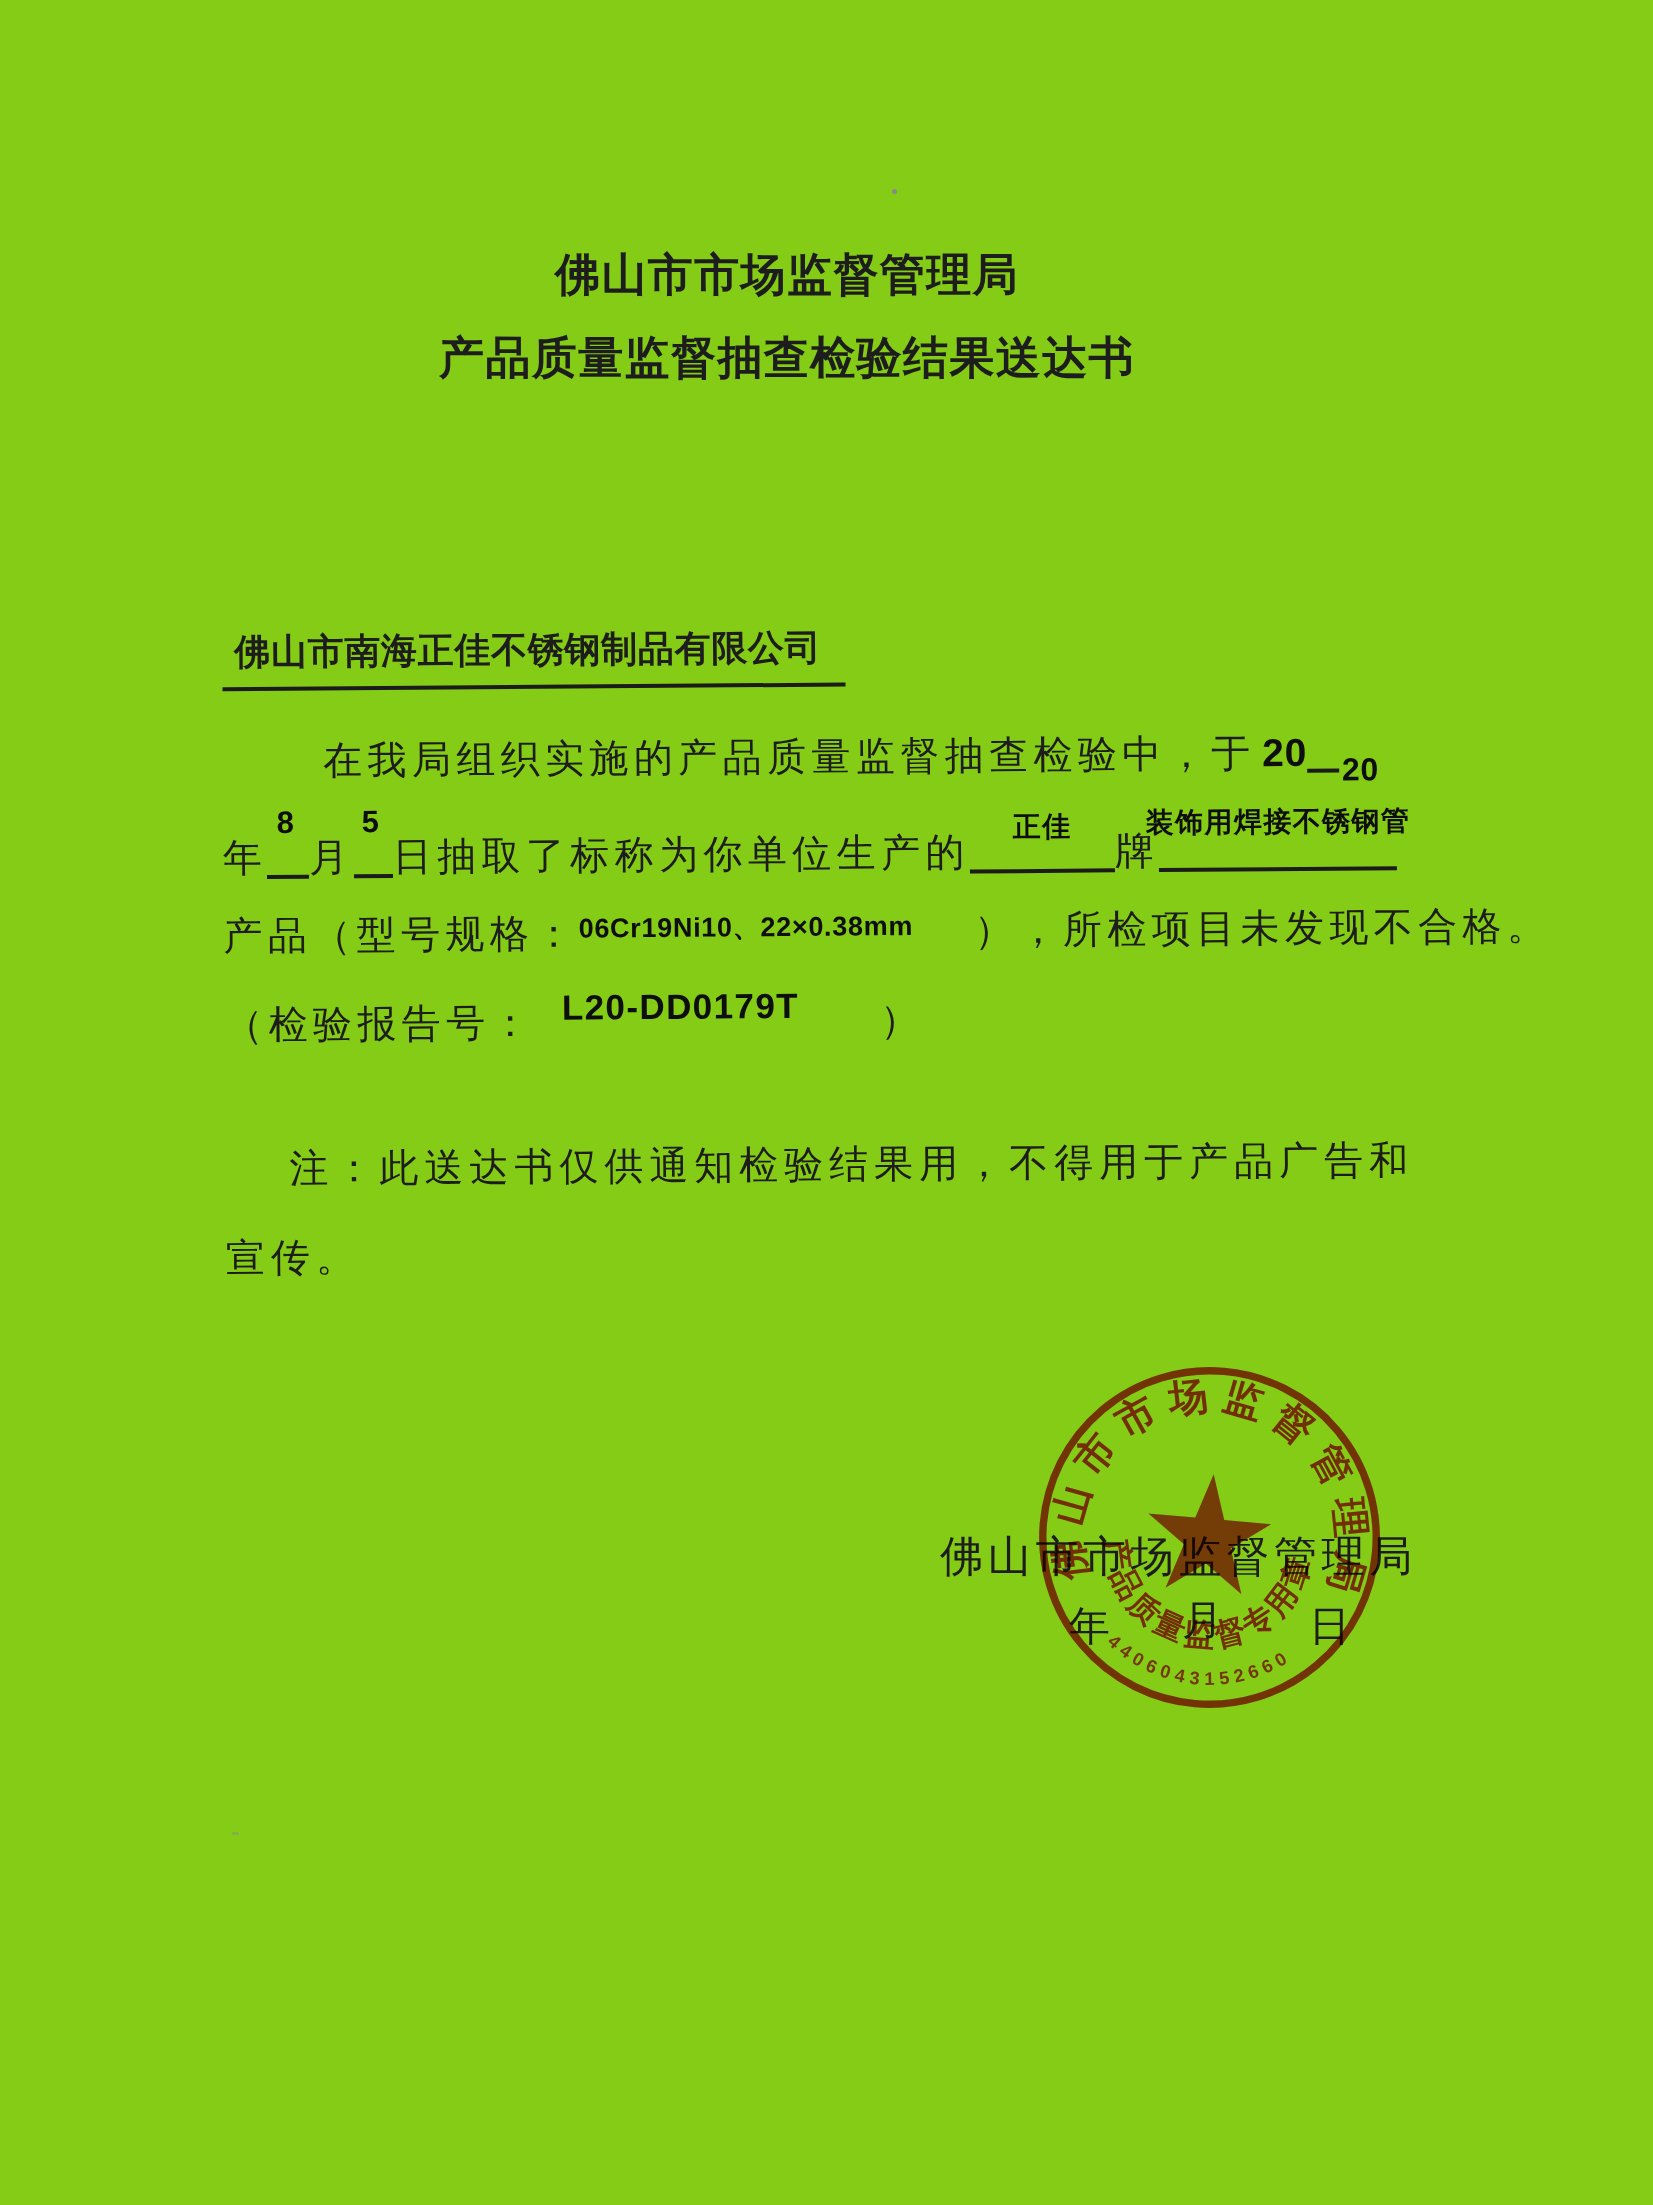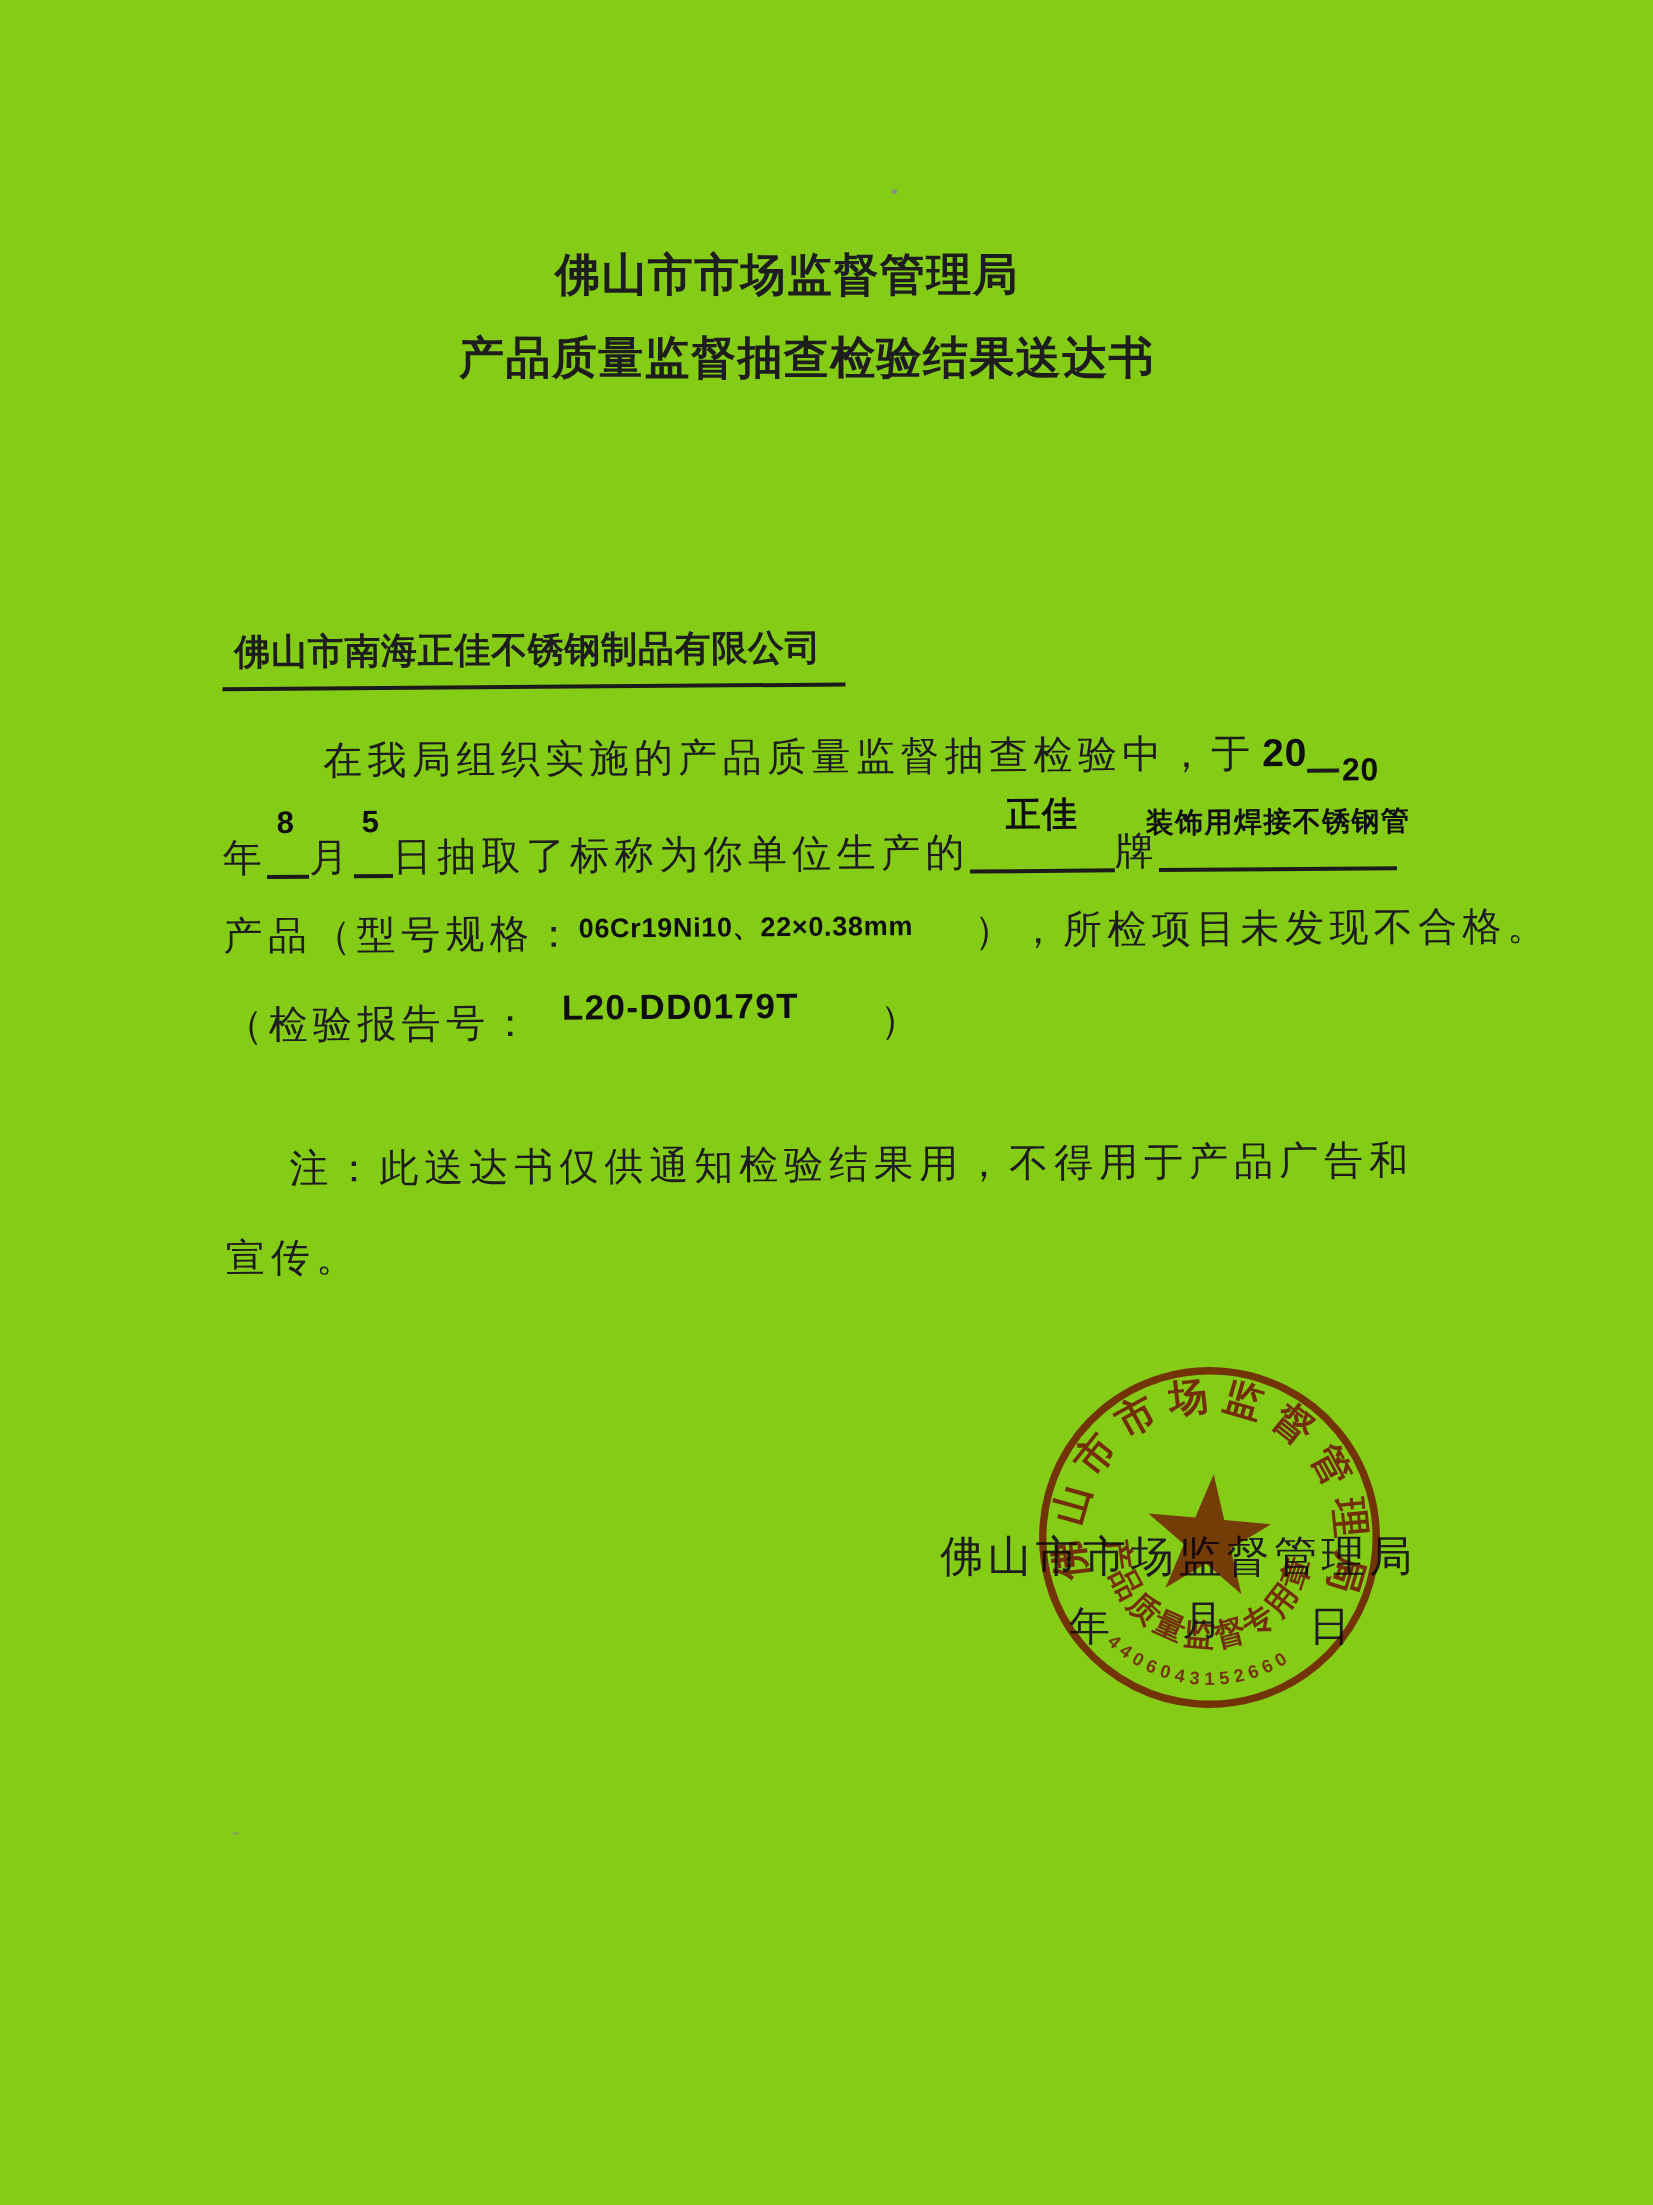--- a/index.html
+++ b/index.html
@@ -12,21 +12,21 @@
   
   .title-block { position:absolute; left:0; top:0; width:1574px; text-align:center; }
   .title1 {
     position:absolute; left:0; top:245px; width:100%;
     font-family:"Liberation Sans", sans-serif; font-weight:700;
     font-size:45px; letter-spacing:1.4px; white-space:nowrap;
   }
   .title2 {
     position:absolute; left:0; top:328px; width:100%;
     font-family:"Liberation Sans", sans-serif; font-weight:700;
-    font-size:45px; letter-spacing:1.4px; white-space:nowrap;padding-left:20px;
+    font-size:45px; letter-spacing:1.4px; white-space:nowrap;
   }
   
   .doc-body { position:absolute; left:0; top:0; width:100%; height:100%;
     transform:rotate(-0.45deg); transform-origin:270px 878px; }
   .company-line { position:absolute; left:224px; top:628px; white-space:nowrap; }
   .company-line .co {
     display:inline-block;
     font-family:"Liberation Sans", sans-serif; font-weight:700;
     font-size:36px; letter-spacing:0.7px;
     border-bottom:4px solid #1b1b1b;
@@ -48,21 +48,21 @@
   .u-short { display:inline-block; width:32px; border-bottom:4px solid #1b1b1b; height:39px; vertical-align:-6.8px; }
   .val-low { position:relative; top:15px; font-size:32px; margin-left:2.7px; }
   .blank {
     display:inline-block; position:relative;
     border-bottom:4px solid #1b1b1b; height:47px; vertical-align:-8px;
   }
   .blank > b { position:absolute; left:50%; transform:translateX(-50%); white-space:nowrap;
     font-family:"Liberation Sans", sans-serif; font-weight:700; color:#0e0e0e; }
   .b-month { width:42px; } .b-month > b { bottom:37px; font-size:31px; }
   .b-day   { width:39px; } .b-day   > b { bottom:37px; font-size:31px; }
-  .b-brand { width:145px; } .b-brand > b { bottom:38px; font-size:35px; letter-spacing:1.4px; }
+  .b-brand { width:145px; } .b-brand > b { bottom:28px; font-size:28px; letter-spacing:1.4px; }
   .b-prod  { width:238px; } .b-prod  > b { bottom:31px; font-size:28px; letter-spacing:1.4px; }
   .spec-val  { font-size:27px; position:relative; top:-9.5px; letter-spacing:0.7px; }
   .gap90  { display:inline-block; width:61px; }
   .gap60  { display:inline-block; width:27px; }
   .gap120 { display:inline-block; width:81px; }
   .report-val { font-size:35px; position:relative; top:-16px; letter-spacing:1.4px; }
   
   .note-line { position:absolute; left:223px; white-space:nowrap;
     font-size:39px; letter-spacing:6px; line-height:1; }
   .n1 { top:1149px; padding-left:64px; }

